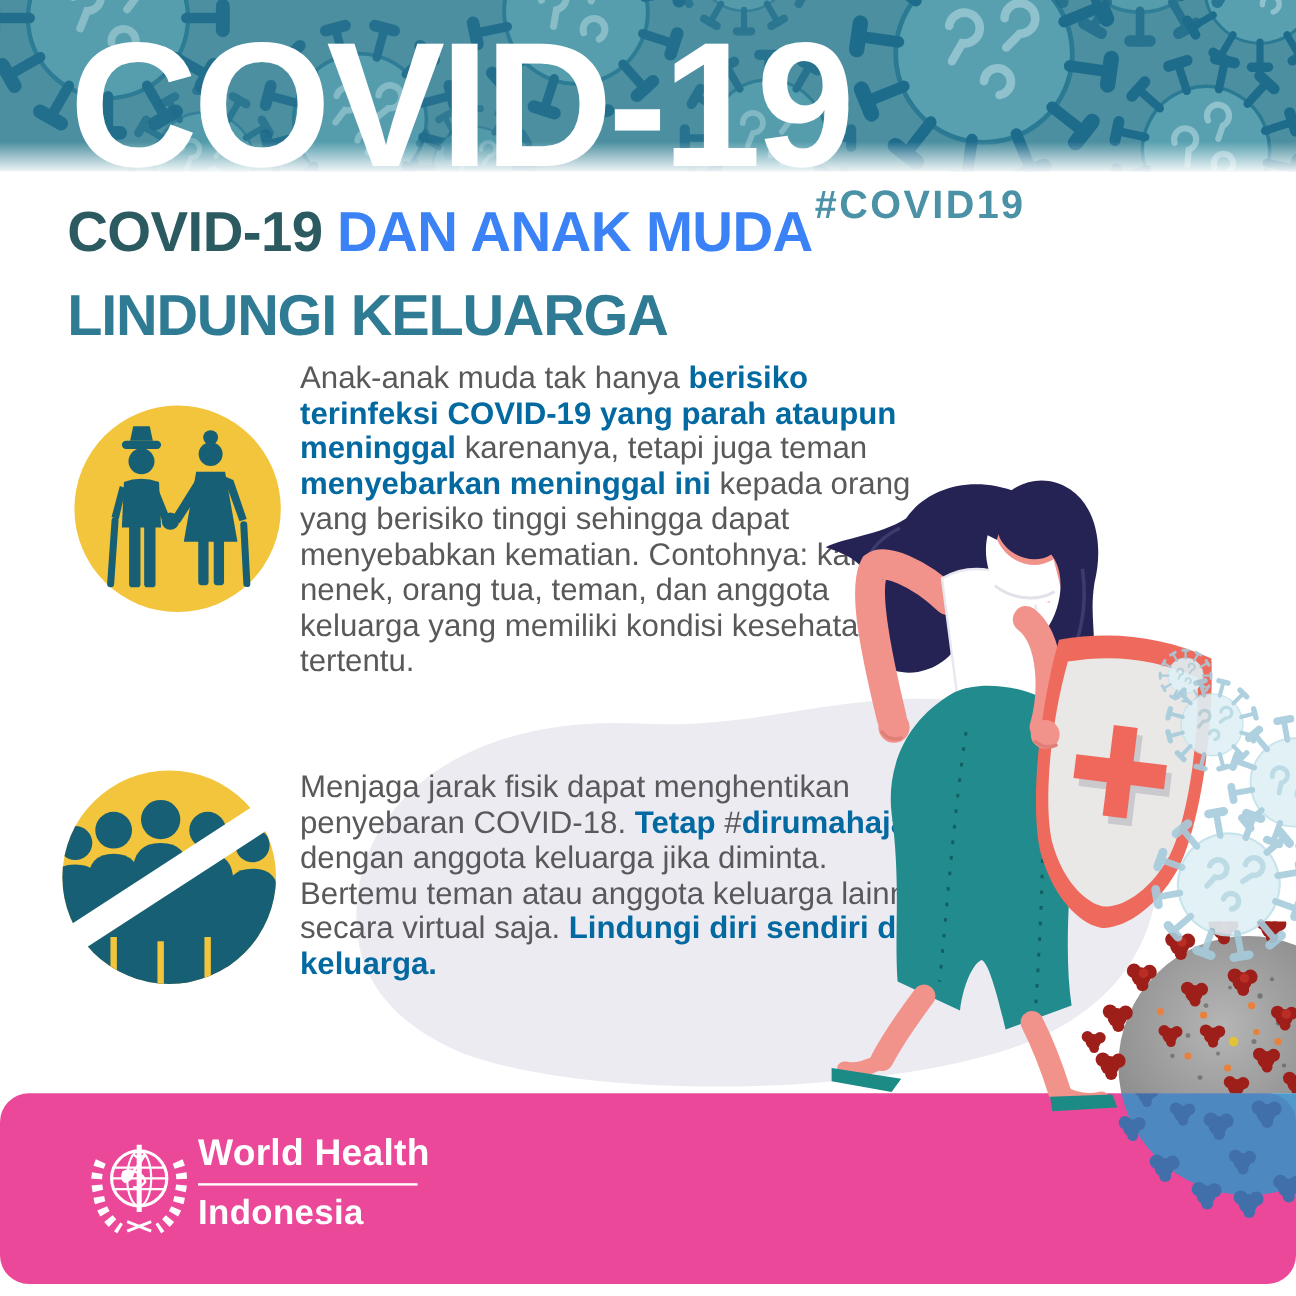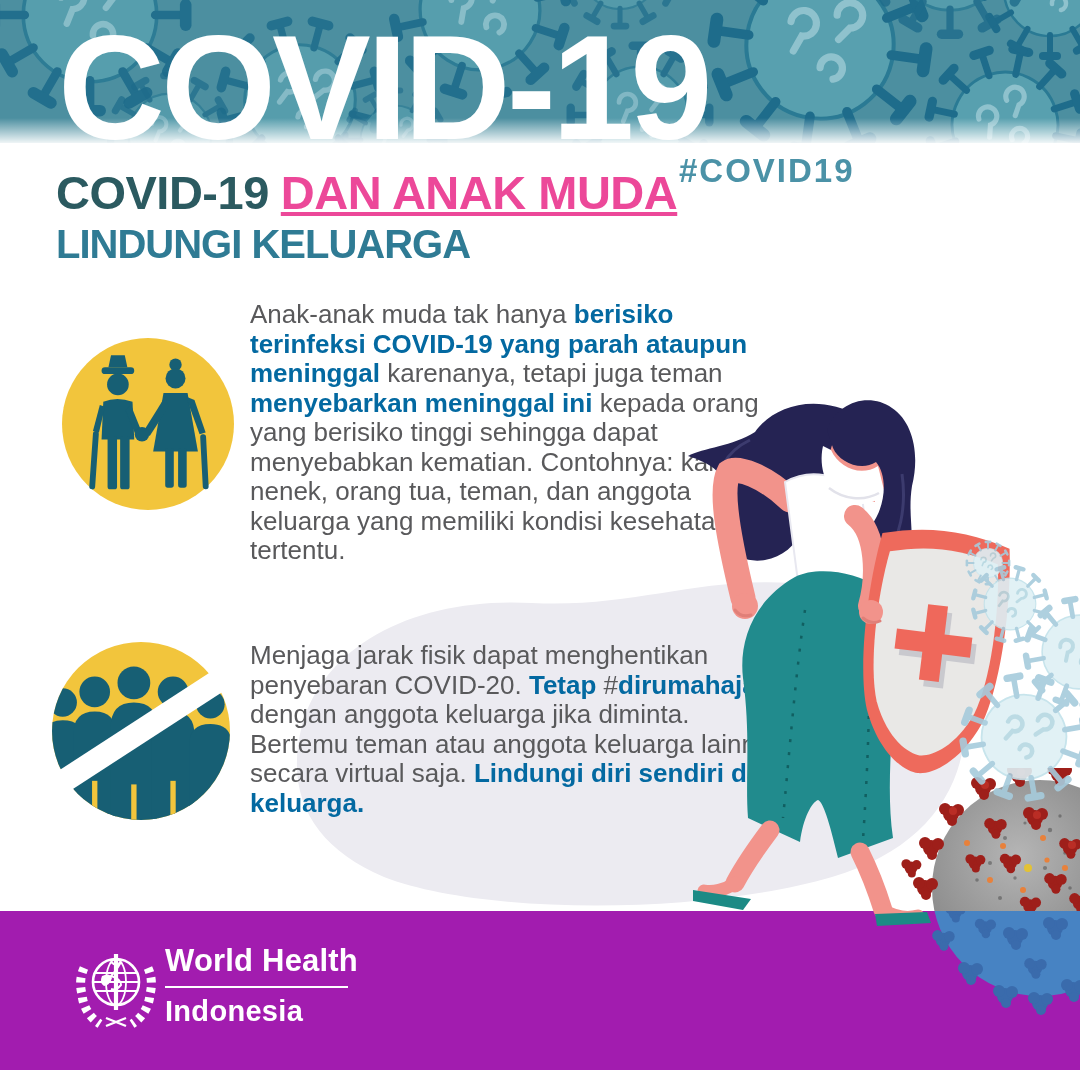--- a/index.html
+++ b/index.html
@@ -12,41 +12,41 @@
     background:linear-gradient(to bottom,rgba(255,255,255,0),rgba(255,255,255,.95));}
   .covid-big{position:absolute;left:58px;top:14px;z-index:3;color:#ffffff;
     font-size:148px;font-weight:bold;letter-spacing:-4px;line-height:1;white-space:nowrap;}
   .hashtag{position:absolute;left:679px;top:152px;z-index:3;color:#4B92A7;
     font-size:33px;font-weight:bold;letter-spacing:2px;}
 
   
   .title{position:absolute;left:56px;top:168px;z-index:3;}
   .title-line1{font-size:47px;font-weight:bold;letter-spacing:-.5px;line-height:1.08;white-space:nowrap;}
   .title-line1 .t-teal{color:#2B5A60;margin-right:12px;}
-  .title-line1 .t-red{color:#ec4899;text-decoration:underline;}
-  .title-line2{font-size:40px;font-weight:bold;letter-spacing:-1px;color:#2F7B94;line-height:1.05;margin-top:4px;white-space:nowrap;}
+  .title-line1 .t-red{color:#3b82f6;}
+  .title-line2{font-size:48px;font-weight:bold;letter-spacing:-1px;color:#2F7B94;line-height:1.05;margin-top:20px;white-space:nowrap;}
 
   
   .para{position:absolute;z-index:4;color:#59595B;font-size:26px;line-height:29.5px;}
   .para b{font-weight:bold;color:#0369a1;}
   .para-1{left:250px;top:300px;width:515px;}
   .para-2{left:250px;top:641px;width:540px;}
 
   .icon-circle{position:absolute;z-index:3;border-radius:50%;background:#F2C53C;overflow:visible;}
   .icon-1{left:62px;top:338px;width:172px;height:172px;}
   .icon-2{left:52px;top:642px;width:178px;height:178px;}
   .icon-circle svg{position:absolute;left:0;top:0;width:100%;height:100%;overflow:visible;}
 
   
   .blob{position:absolute;left:272px;top:545px;width:710px;height:375px;z-index:1;}
   .illus{position:absolute;left:655px;top:378px;width:425px;height:562px;z-index:6;}
   .real-virus{position:absolute;left:895px;top:768px;width:185px;height:302px;z-index:5;}
 
   
-  .footer{position:absolute;left:0;top:911px;width:1080px;height:159px;background:#a21caf;z-index:4;}
+  .footer{position:absolute;left:0;top:911px;width:1080px;height:159px;background:#ec4899;z-index:4;border-radius:24px;}
   .who-logo{position:absolute;left:70px;top:25px;width:92px;height:102px;}
   .who-text{position:absolute;left:165px;top:33px;color:#ffffff;}
   .who-name{font-size:31px;font-weight:bold;line-height:33px;letter-spacing:.2px;}
   .who-divider{width:183px;height:2px;background:#ffffff;margin:9px 0 7px 0;}
   .who-country{font-size:29px;font-weight:bold;letter-spacing:.3px;}
 </style>
 </head>
 <body>
 
 <div class="poster">
@@ -155,21 +155,21 @@
         <rect x="44.5" y="80" width="3" height="20" fill="#F2C53C"></rect>
         <circle cx="68" cy="28" r="8.6"></circle>
         <path d="M56,100 V52 q0,-13 12,-13 q12,0 12,13 v48 z"></path>
         <rect x="66.5" y="78" width="3" height="22" fill="#F2C53C"></rect>
         <circle cx="89" cy="35" r="8"></circle>
         <path d="M77,100 V58 q0,-12 12,-12 q12,0 12,12 v42 z"></path>
       </g>
       <rect x="-14" y="43.5" width="128" height="13" fill="#ffffff" transform="rotate(-33 50 50)"></rect>
     </svg>
   </div>
-  <div class="para para-2"><span>Menjaga jarak fisik dapat menghentikan penyebaran COVID-20. </span><b>Tetap </b><span>#</span><b>dirumahaja</b><span> dengan anggota keluarga jika diminta. Bertemu teman atau anggota keluarga lainnya secara virtual saja. </span><b>Lindungi diri sendiri dan keluarga.</b></div>
+  <div class="para para-2"><span>Menjaga jarak fisik dapat menghentikan penyebaran COVID-18. </span><b>Tetap </b><span>#</span><b>dirumahaja</b><span> dengan anggota keluarga jika diminta. Bertemu teman atau anggota keluarga lainnya secara virtual saja. </span><b>Lindungi diri sendiri dan keluarga.</b></div>
 
   <svg class="illus" viewBox="0 0 425 562">
     <defs>
       <g id="cvir">
         <circle r="46" fill="#DEF0F5" stroke="#C2E2EA" stroke-width="2"></circle>
         <g fill="#A6CBDC">
           <use href="#spk"></use>
             <use href="#spk" transform="rotate(30)"></use>
             <use href="#spk" transform="rotate(60)"></use>
           <use href="#spk" transform="rotate(90)"></use>

